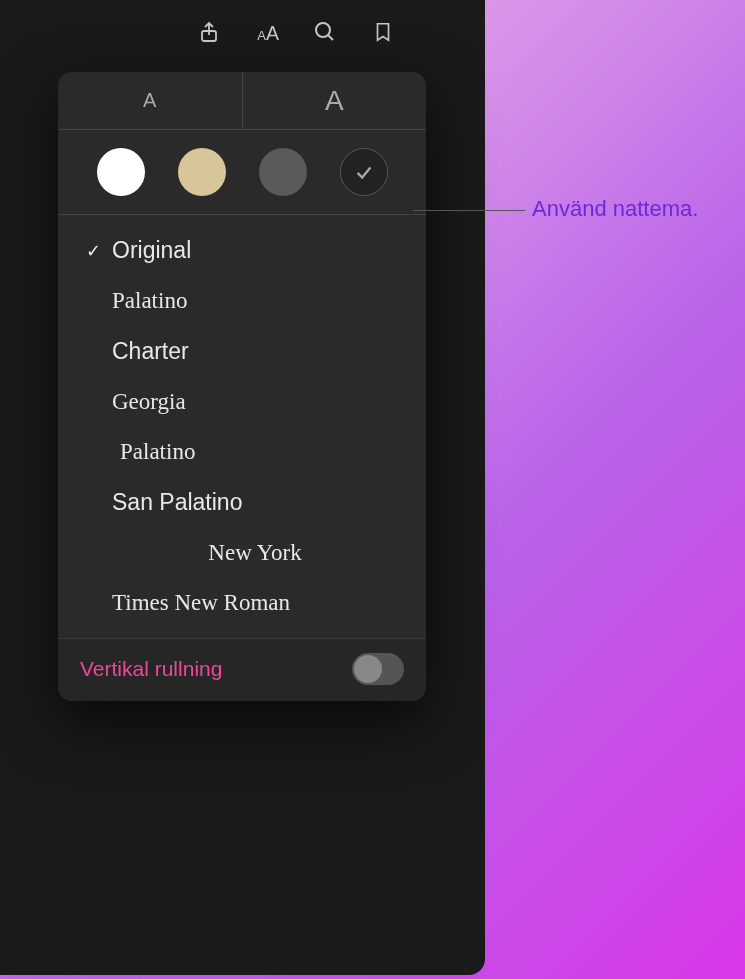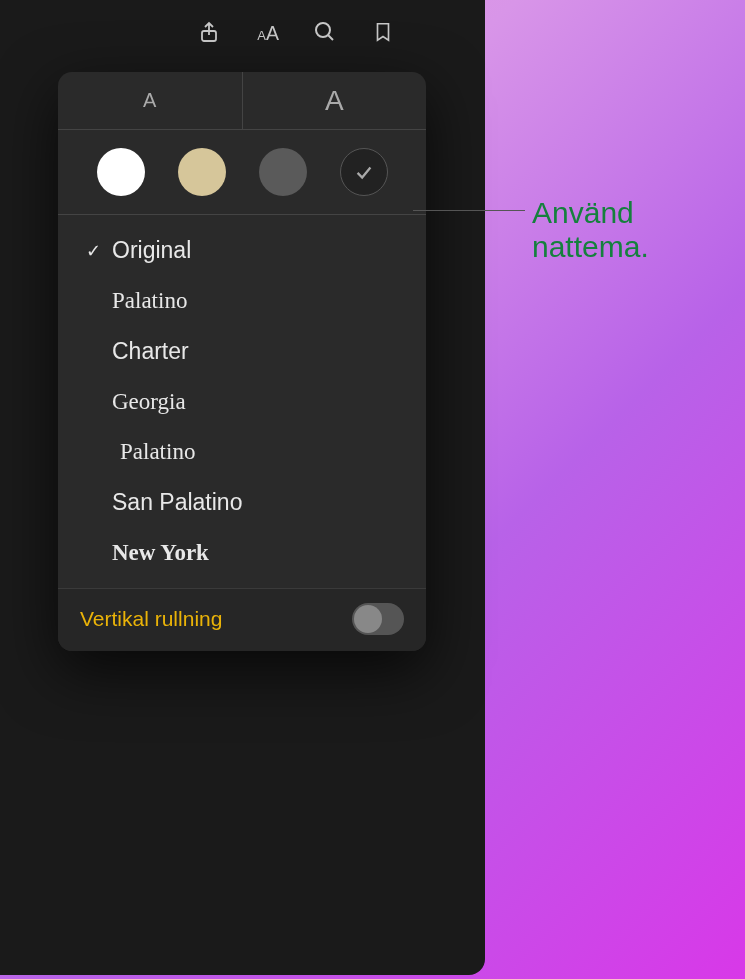--- a/index.html
+++ b/index.html
@@ -123,33 +123,33 @@
       visibility: hidden;
     }
     .font-check.visible { visibility: visible; }
     .font-original { font-family: -apple-system, sans-serif; font-weight: 500; }
     .font-athelas { font-family: Georgia, serif; }
     .font-charter { font-family: Liberation Sans, sans-serif; }
     .font-georgia { font-family: Georgia, serif; text-align: right; }
     .font-iowan { font-family: "Iowan Old Style", Georgia, serif; }
     .font-palatino { font-family: Palatino, serif; padding-left: 36px; }
     .font-sanfrancisco { font-family: -apple-system, sans-serif; }
-    .font-newyork { font-family: "New York", Georgia, serif; font-weight: 700; }
+    .font-newyork { font-family: "New York", Georgia, serif; font-weight: 400; justify-content: center; }
     .font-seravek { font-family: Seravek, -apple-system, sans-serif; font-weight: 500; }
     .font-times { font-family: "Times New Roman", serif; }
     .footer-row {
       display: flex;
       align-items: center;
       justify-content: space-between;
       padding: 14px 22px 16px;
       border-top: 1px solid #3a3a3a;
       background: #262626;
     }
     .footer-label {
-      color: #eab308;
+      color: #ec4899;
       font-size: 21px;
     }
     .toggle {
       width: 52px;
       height: 32px;
       background: #555;
       border-radius: 16px;
       position: relative;
       cursor: pointer;
     }
@@ -160,22 +160,22 @@
       top: 2px;
       width: 28px;
       height: 28px;
       background: #888;
       border-radius: 50%;
     }
     .callout {
       position: absolute;
       top: 196px;
       left: 532px;
-      font-size: 30px;
-      color: #15803d;
+      font-size: 22px;
+      color: #6d28d9;
     }
     .callout-line {
       position: absolute;
       top: 210px;
       left: 413px;
       width: 112px;
       height: 1px;
       background: #555;
     }
   </style>
@@ -250,20 +250,24 @@
           <span>Palatino</span>
         </div>
         <div class="font-item font-sanfrancisco">
           <span class="font-check">✓</span>
           <span>San Palatino</span>
         </div>
         <div class="font-item font-newyork">
           <span class="font-check">✓</span>
           <span>New York</span>
         </div>
+        <div class="font-item font-times">
+          <span class="font-check">✓</span>
+          <span>Times New Roman</span>
+        </div>
       </div>
 
     <div class="footer-row">
       <span class="footer-label">Vertikal rullning</span>
       <div class="toggle"></div>
     </div>
 
   </div>
 </div>
 

